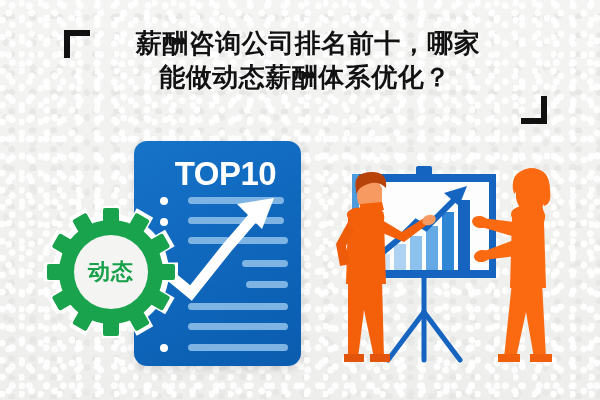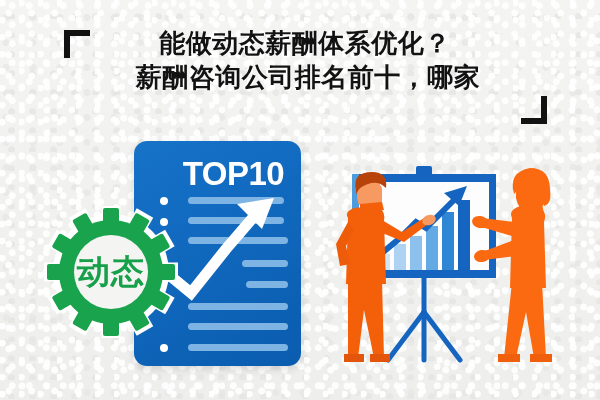--- a/index.html
+++ b/index.html
@@ -64,21 +64,21 @@
     position: absolute;
     left: 134px; top: 141px;
     width: 167px; height: 225px;
     border-radius: 13px;
     background: linear-gradient(150deg, #1673c8 0%, #0f66bb 55%, #0a5cae 100%);
     box-shadow: 0 3px 8px rgba(0,0,0,0.13);
     overflow: hidden;
   }
   .doc-title {
     position: absolute;
-    left: 16px; top: 14px;
+    left: 8px; top: 14px;
     width: 167px;
     text-align: center;
     color: #ffffff;
     font-size: 33px;
     font-weight: 700;
     letter-spacing: -0.5px;
   }
   .doc-line {
     position: absolute;
     height: 7px;
@@ -97,41 +97,41 @@
   .gear-badge { position: absolute; left: 44px; top: 206px; width: 134px; height: 132px; }
   .gear-text {
     position: absolute;
     left: 44px; top: 206px;
     width: 134px; height: 132px;
     display: flex;
     flex-direction: column;
     align-items: center;
     justify-content: center;
     color: #17a04a;
-    font-size: 33px;
+    font-size: 22px;
     font-weight: 700;
     line-height: 26px;
     letter-spacing: 1px;
     gap: 21px;
   }
 
   
   .scene { position: absolute; left: 330px; top: 160px; width: 255px; height: 210px; }
 </style>
 </head>
 <body>
 
 <div id="poster">
 
   <div class="bracket tl"></div>
   <div class="bracket br"></div>
 
   <div class="headline">
+    <span class="headline-line l1">薪酬咨询公司排名前十，哪家</span>
     <span class="headline-line l2">能做动态薪酬体系优化？</span>
-    <span class="headline-line l1">薪酬咨询公司排名前十，哪家</span>
   </div>
 
   <div class="doc-card">
     <div class="doc-title">TOP10</div>
 
     <div class="doc-line" style="left:54px; top:56px;  width:96px;"></div>
     <div class="doc-line" style="left:54px; top:76px;  width:96px;"></div>
     <div class="doc-line" style="left:54px; top:96px;  width:100px;"></div>
     <div class="doc-line" style="left:108px;top:119px; width:46px;"></div>
     <div class="doc-line" style="left:112px;top:140px; width:42px;"></div>

